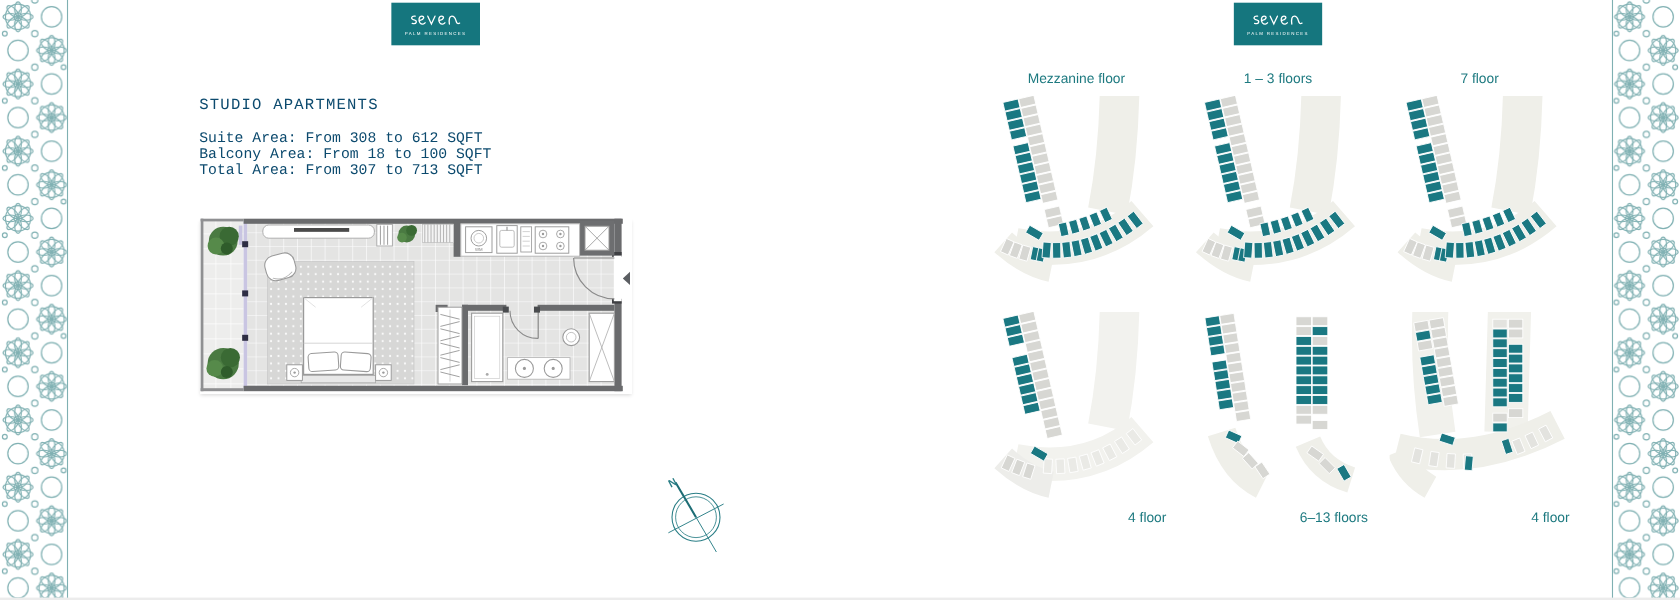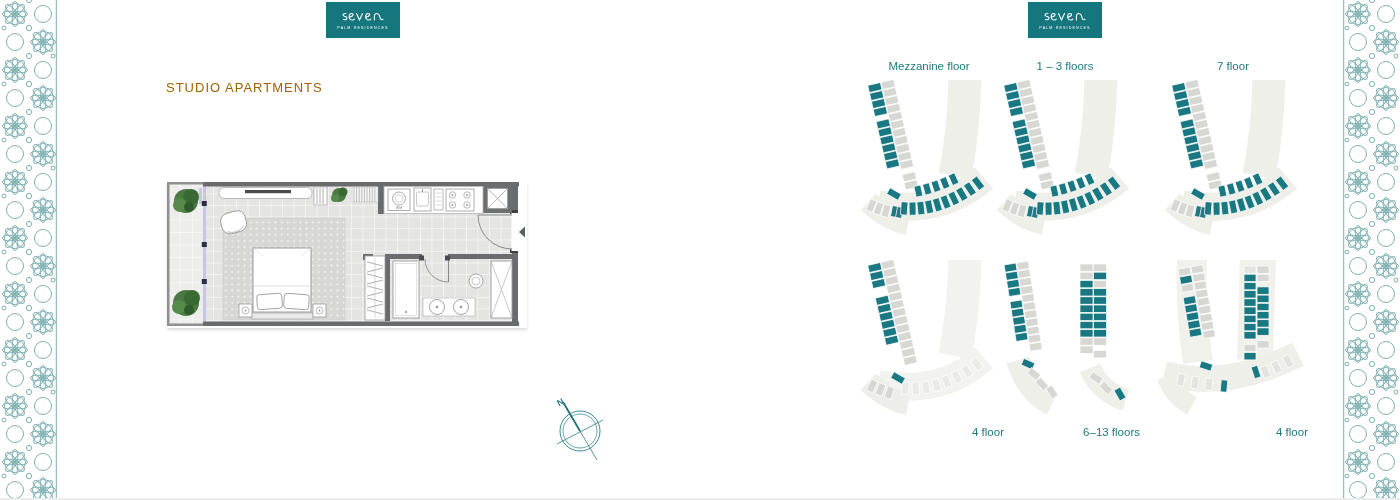--- a/index.html
+++ b/index.html
@@ -4,32 +4,32 @@
 <style>
   html,body{margin:0;padding:0;background:#fff;}
   .page{position:relative;width:1400px;height:500px;background:#ffffff;overflow:hidden;
         font-family:"Liberation Sans",sans-serif;}
   .orn{position:absolute;top:0;width:57px;height:500px;}
   .orn-left{left:0;}
   .orn-right{left:1343px;}
   .logo{position:absolute;top:2px;width:74px;height:36px;}
   .logo-1{left:326px;}
   .logo-2{left:1028px;}
-  .info{position:absolute;left:166px;top:80px;color:#a16207;}
+  .info{position:absolute;left:166px;top:80px;color:#0c4a6e;font-family:Liberation Mono, monospace;}
   .info-title{font-size:13px;letter-spacing:1px;margin:0 0 14px 0;font-weight:400;}
   .info-lines{margin-top:12px;}
   .info-line{font-size:12.3px;line-height:13.7px;margin:0;}
   .floorplan{position:absolute;left:167px;top:182px;width:360px;height:146px;}
   .floorplan svg{display:block;box-shadow:0 2px 3px rgba(0,0,0,0.14);}
   .compass{position:absolute;left:550px;top:394px;width:60px;height:70px;}
   .kp{position:absolute;width:150px;margin:0;text-align:center;}
   .kp svg{display:block;}
   .kp-label{font-size:11.5px;color:#1e7a80;display:block;}
   .r1{top:60px;} .r2{top:260px;}
-  .c1{left:854px;} .c2{left:990px;} .c3{left:1158px;}
+  .c1{left:822px;} .c2{left:990px;} .c3{left:1158px;}
   .r1 .kp-label{margin-bottom:8px;}
   .r2 .kp-label{margin-top:6px;text-align:right;}
   .page-edge{position:absolute;left:0;bottom:0;width:1400px;height:2px;background:#ececec;}
 </style>
 </head>
 <body>
 
 <div class="page">
 
   <div class="orn orn-left" id="ornL"><svg width="57" height="500" viewBox="0 0 57 500">
@@ -175,20 +175,25 @@
       <path d="M24,15 C27.5,14.4 28,11.5 25.5,11.5 C23,11.5 22.5,15 24,17 C25.5,18.8 27.8,18 28.3,17"></path>
       <path d="M30.5,11.5 L33.5,18 L36.5,11.5"></path>
       <path d="M40.5,15 C44,14.4 44.5,11.5 42,11.5 C39.5,11.5 39,15 40.5,17 C42,18.8 44.3,18 44.8,17"></path>
       <path d="M48.5,18 C48,14 48.5,11.5 50.5,11.5 C53,11.5 53.5,13.5 54,15.3 C54.5,17.2 55.2,18.2 57,17.3"></path>
     </g>
     <text x="37" y="27" font-size="3.7" letter-spacing="1.1" fill="#ffffff" text-anchor="middle" font-family="Liberation Sans, sans-serif">PALM RESIDENCES</text>
   </svg></div>
 
   <div class="info">
     <h1 class="info-title">STUDIO APARTMENTS</h1>
+    <div class="info-lines">
+      <p class="info-line">Suite Area: From 308 to 612 SQFT</p>
+      <p class="info-line">Balcony Area: From 18 to 100 SQFT</p>
+      <p class="info-line">Total Area: From 307 to 713 SQFT</p>
+    </div>
   </div>
 
   <div class="floorplan">
   <svg width="360" height="146" viewBox="0 0 360 146">
     <defs>
       <pattern id="ptile" width="11.5" height="11.5" patternUnits="userSpaceOnUse">
         <rect width="11.5" height="11.5" fill="#e4e4e3"></rect>
         <path d="M0,0H11.5M0,0V11.5" stroke="#ffffff" stroke-width="1"></path>
       </pattern>
       <pattern id="pbal" width="12.5" height="12.5" patternUnits="userSpaceOnUse">

